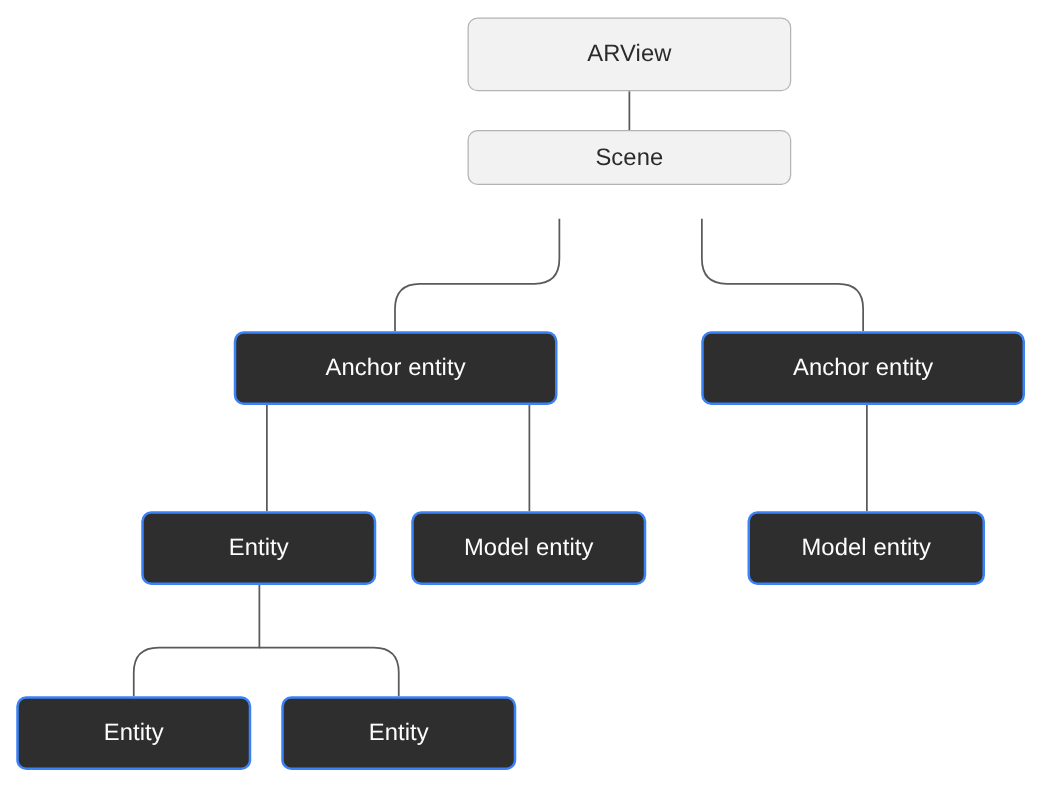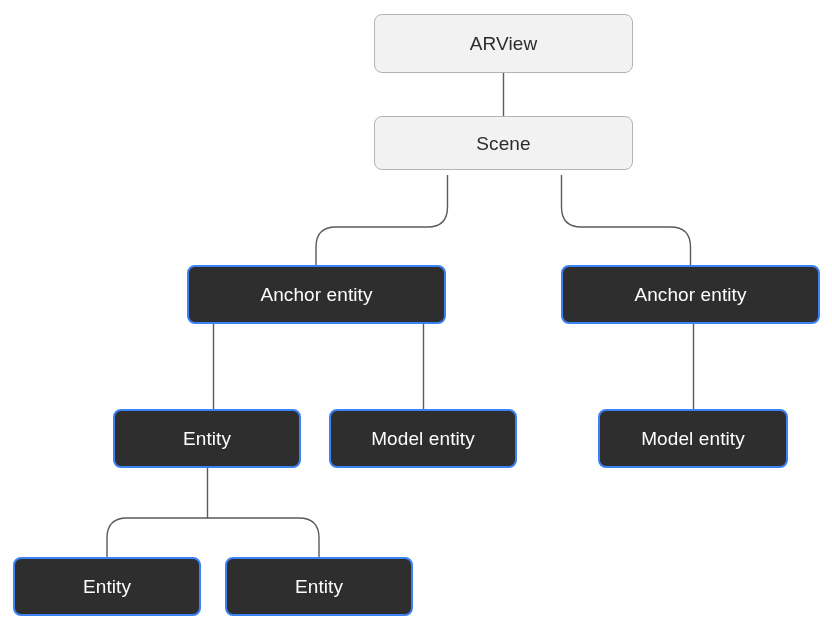--- a/index.html
+++ b/index.html
@@ -76,21 +76,21 @@
 
     <path d="M 207.5 468 L 207.5 518 L 127 518 Q 107 518 107 538 L 107 557" stroke="#5a5a5a" stroke-width="1.4" fill="none" stroke-linecap="butt"></path>
 
     <path d="M 207.5 518 L 299 518 Q 319 518 319 538 L 319 557" stroke="#5a5a5a" stroke-width="1.4" fill="none" stroke-linecap="butt"></path>
   </svg>
 
   <div class="node light" style="left:374px; top:14px; width:259px; height:59px;">
     <span class="node-label">ARView</span>
   </div>
 
-  <div class="node light" style="left:374px; top:116px; width:259px; height:54px;">
+  <div class="node light" style="left:374px; top:104px; width:259px; height:44px;">
     <span class="node-label">Scene</span>
   </div>
 
   <div class="node dark" style="left:187px; top:265px; width:259px; height:59px;">
     <span class="node-label">Anchor entity</span>
   </div>
 
   <div class="node dark" style="left:561px; top:265px; width:259px; height:59px;">
     <span class="node-label">Anchor entity</span>
   </div>

